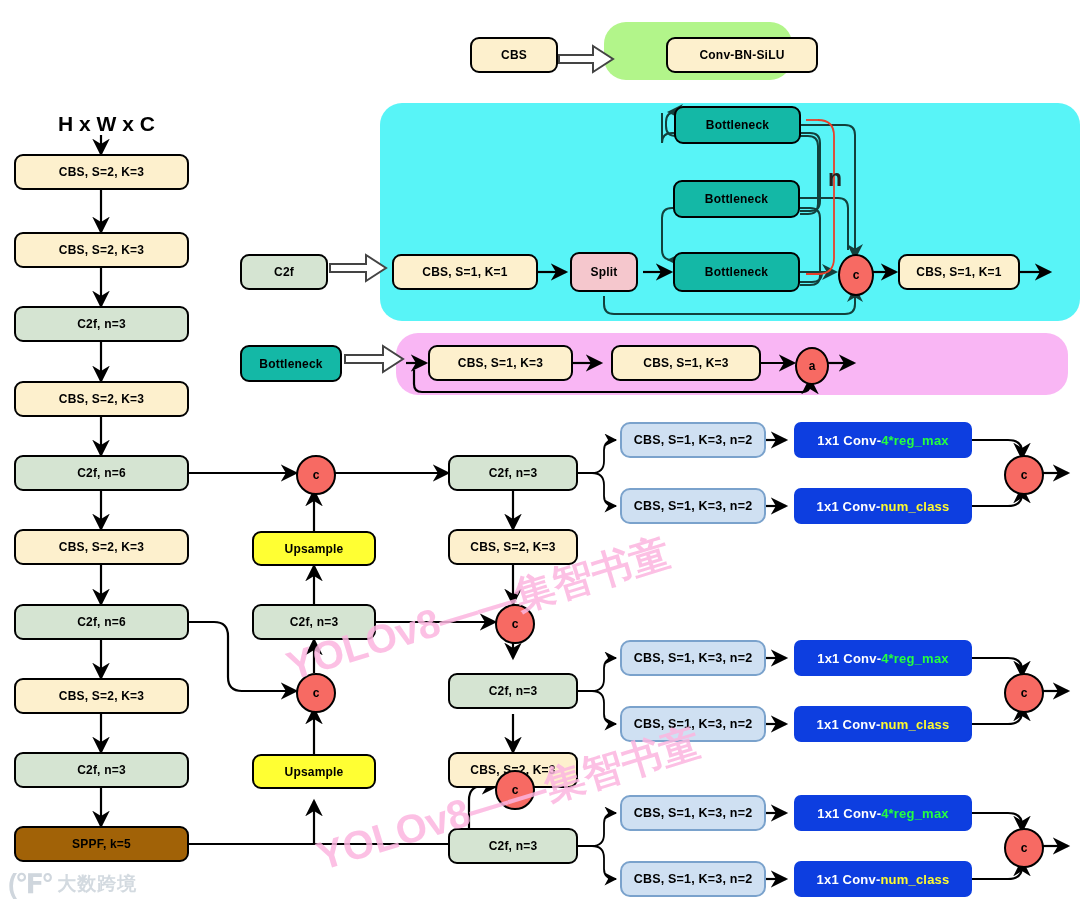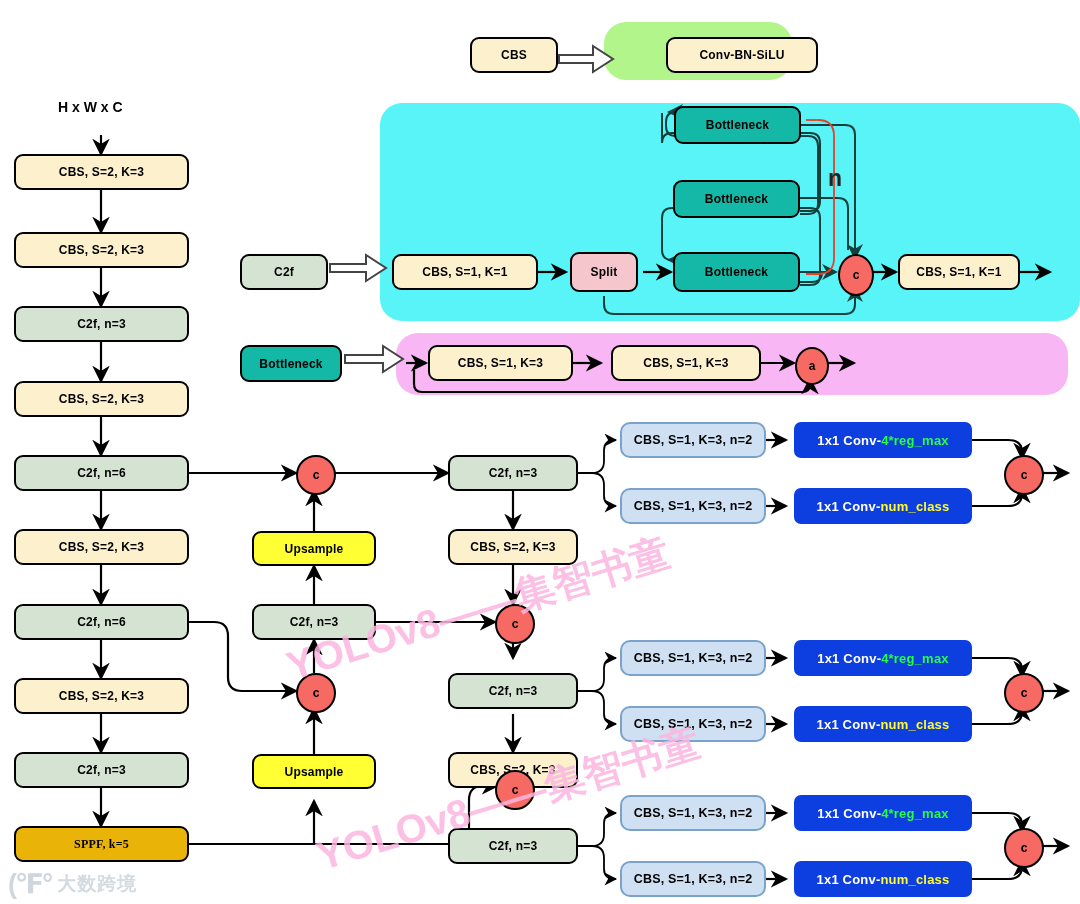--- a/index.html
+++ b/index.html
@@ -15,21 +15,21 @@
     display:flex;align-items:center;justify-content:center;
     font-size:12px;font-weight:bold;color:#000;
     letter-spacing:.2px;
     white-space:nowrap;
     z-index:5;
   }
   .cbs   {background:#fdf0cd;}
   .c2f   {background:#d5e4d2;}
   .bneck {background:#14b8a6;}
   .ups   {background:#ffff33;}
-  .sppf  {background:#eab308;font-family:Liberation Serif, serif;}
+  .sppf  {background:#a16207;}
   .split {background:#f5c7cd;}
   .headcbs{background:#cfe0f2;border:2px solid #7aa2cc;border-radius:10px;}
   .conv  {background:#0d3ee0;border:2px solid #0d3ee0;border-radius:7px;color:#fff;}
   .conv .w{color:#ffffff;}
   .conv .g{color:#24ff3f;}
   .conv .y{color:#fffb2e;}
 
   
   .panel{position:absolute;border-radius:22px;z-index:1;}
   .panel-green{background:#b2f58a;}
@@ -190,21 +190,21 @@
 
     <path class="hollow" d="M345,355 h38 v-9 l20,13 l-20,13 v-9 h-38 z"></path>
     <path class="ln" d="M406,363 H426" marker-end="url(#ah)"></path>
     <path class="ln" d="M573,363 H601" marker-end="url(#ah)"></path>
     <path class="ln" d="M761,363 H794" marker-end="url(#ah)"></path>
     <path class="ln" d="M827,363 H854" marker-end="url(#ah)"></path>
 
     <path class="ln" d="M414,370 V384 Q414,392 422,392 H802 Q810,392 810,384 V379" marker-end="url(#ah)"></path>
   </svg>
 
-  <div class="lbl" style="left:58px;top:99px;font-size:14px;">H x W x C</div>
+  <div class="lbl" style="left:58px;top:112px;font-size:21px;">H x W x C</div>
 
   <div class="node cbs" style="left:14px;top:154px;width:175px;height:36px;">CBS, S=2, K=3</div>
   <div class="node cbs" style="left:14px;top:232px;width:175px;height:36px;">CBS, S=2, K=3</div>
   <div class="node c2f" style="left:14px;top:306px;width:175px;height:36px;">C2f, n=3</div>
   <div class="node cbs" style="left:14px;top:381px;width:175px;height:36px;">CBS, S=2, K=3</div>
   <div class="node c2f" style="left:14px;top:455px;width:175px;height:36px;">C2f, n=6</div>
   <div class="node cbs" style="left:14px;top:529px;width:175px;height:36px;">CBS, S=2, K=3</div>
   <div class="node c2f" style="left:14px;top:604px;width:175px;height:36px;">C2f, n=6</div>
   <div class="node cbs" style="left:14px;top:678px;width:175px;height:36px;">CBS, S=2, K=3</div>
   <div class="node c2f" style="left:14px;top:752px;width:175px;height:36px;">C2f, n=3</div>

